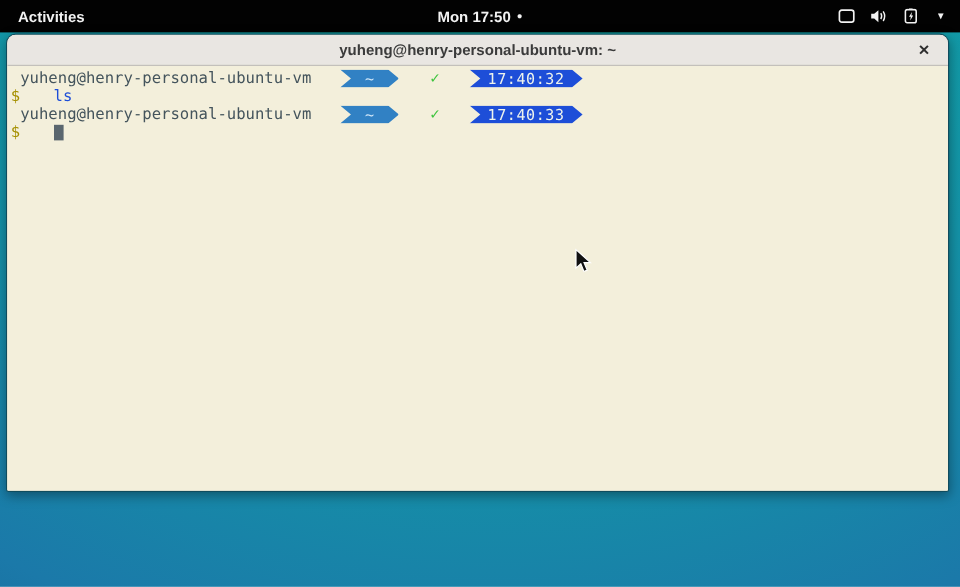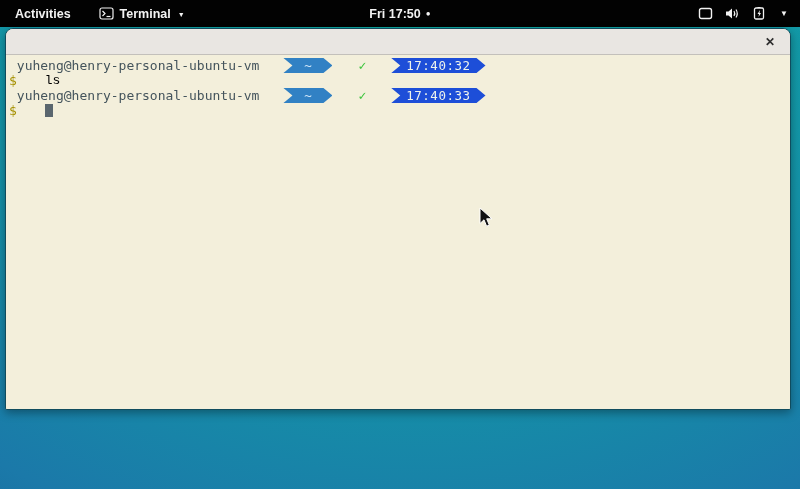--- a/index.html
+++ b/index.html
@@ -72,51 +72,40 @@
     display:inline-flex; align-items:center; justify-content:center;
     height:15px; font-size:12.5px;
     -webkit-clip-path:polygon(0 0, calc(100% - 9px) 0, 100% 50%, calc(100% - 9px) 100%, 0 100%, 9px 50%);
     clip-path:polygon(0 0, calc(100% - 9px) 0, 100% 50%, calc(100% - 9px) 100%, 0 100%, 9px 50%);
   }
   .pl-blue { background:#3181c4; color:#cfe6f8; width:49px; margin-left:4px; }
   .pl-dark { background:#1d4ed8; color:#eef3ec; padding:0 15px; margin-left:5px; letter-spacing:0.5px; }
   .check  { color:#3dc43d; font-weight:bold; margin-left:6px; font-size:13px; }
 
   .dollar { color:#a59000; }
-  .cmd    { color:#000000; margin-left:1ch;font-family:Liberation Mono, monospace; }
+  .cmd    { color:#1d4ed8; margin-left:1ch; }
   .dirs   { color:#31a0a8; }
   .dirs span:not(:last-child) { margin-right:2ch; }
   .cursor {
     display:inline-block; width:8px; height:13px;
     background:#5a666e; margin-left:1ch;
   }
 
   
   .mouse-cursor { position:absolute; left:479px; top:207px; z-index:50; pointer-events:none; }
 </style>
 </head>
 <body>
 
 <div class="top-bar">
   <div class="tb-left">
     <span class="activities">Activities</span>
-    <span class="app-menu">
-      <span class="tb-icon">
-        <svg width="15" height="13" viewBox="0 0 15 13">
-          <rect x="1" y="1" width="13" height="11" rx="2" fill="none" stroke="#f2f2f2" stroke-width="1.2"></rect>
-          <polyline points="3.5,4 6,6.5 3.5,9" fill="none" stroke="#f2f2f2" stroke-width="1.2"></polyline>
-          <line x1="7.5" y1="9.5" x2="11.5" y2="9.5" stroke="#f2f2f2" stroke-width="1.2"></line>
-        </svg>
-      </span>
-      <span>Terminal</span>
-      <span class="caret">▼</span>
-    </span>
   </div>
   <div class="tb-center">
-    <span style="pointer-events:auto;">Fri 17:50</span>
+    <span style="pointer-events:auto;">Mon 17:50</span>
     <span class="rec-dot">●</span>
   </div>
   <div class="tb-right">
     <span class="tb-icon">
       <svg width="15" height="13" viewBox="0 0 15 13">
         <rect x="1.5" y="1.5" width="12" height="10" rx="2" fill="none" stroke="#f2f2f2" stroke-width="1.4"></rect>
       </svg>
     </span>
     <span class="tb-icon">
       <svg width="15" height="13" viewBox="0 0 15 13">
@@ -131,20 +120,21 @@
         <rect x="5.5" y="-0.5" width="3" height="1.5" fill="#f2f2f2"></rect>
         <polygon points="8,3 5.5,7 7,7 6.5,10 9,6 7.5,6" fill="#f2f2f2"></polygon>
       </svg>
     </span>
     <span class="caret">▼</span>
   </div>
 </div>
 
 <div class="window">
   <div class="titlebar">
+    <span>yuheng@henry-personal-ubuntu-vm: ~</span>
     <span class="close-btn">✕</span>
   </div>
 
   <div class="terminal">
 
     <div class="line">
       <span class="p-user">yuheng@henry-personal-ubuntu-vm</span>
       <span class="pl-seg pl-blue">
           <span>~</span>
         </span>

